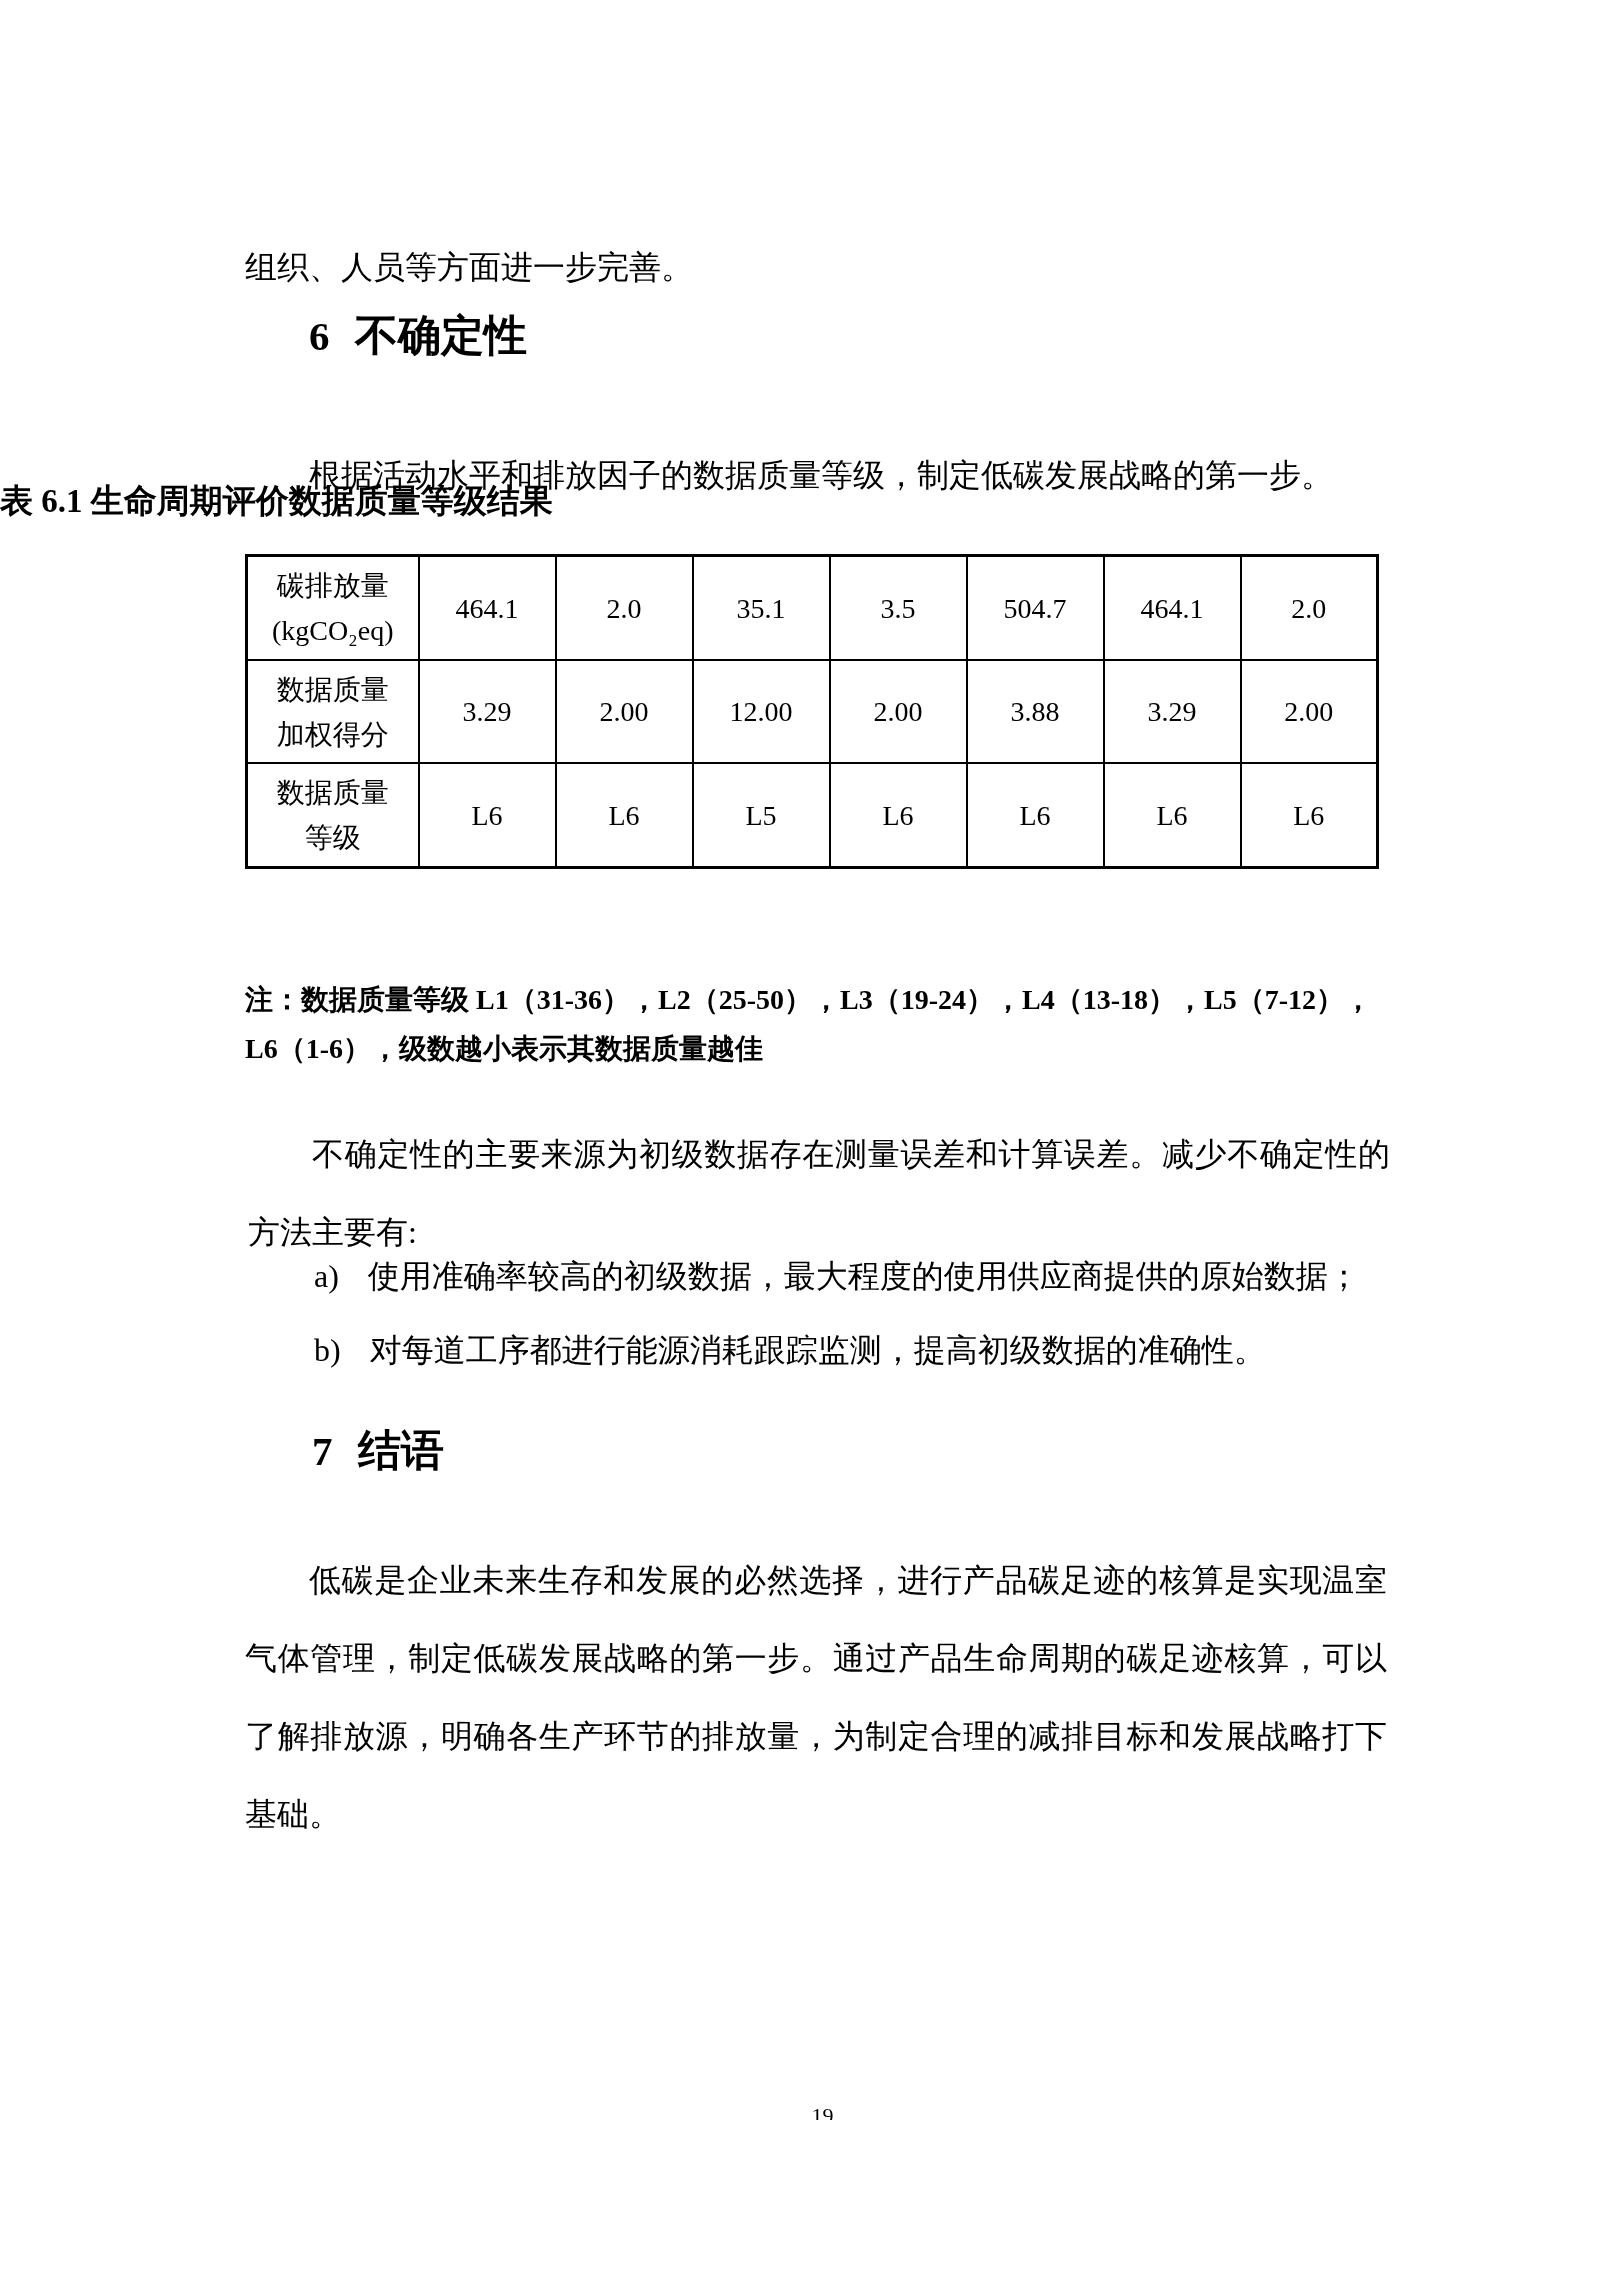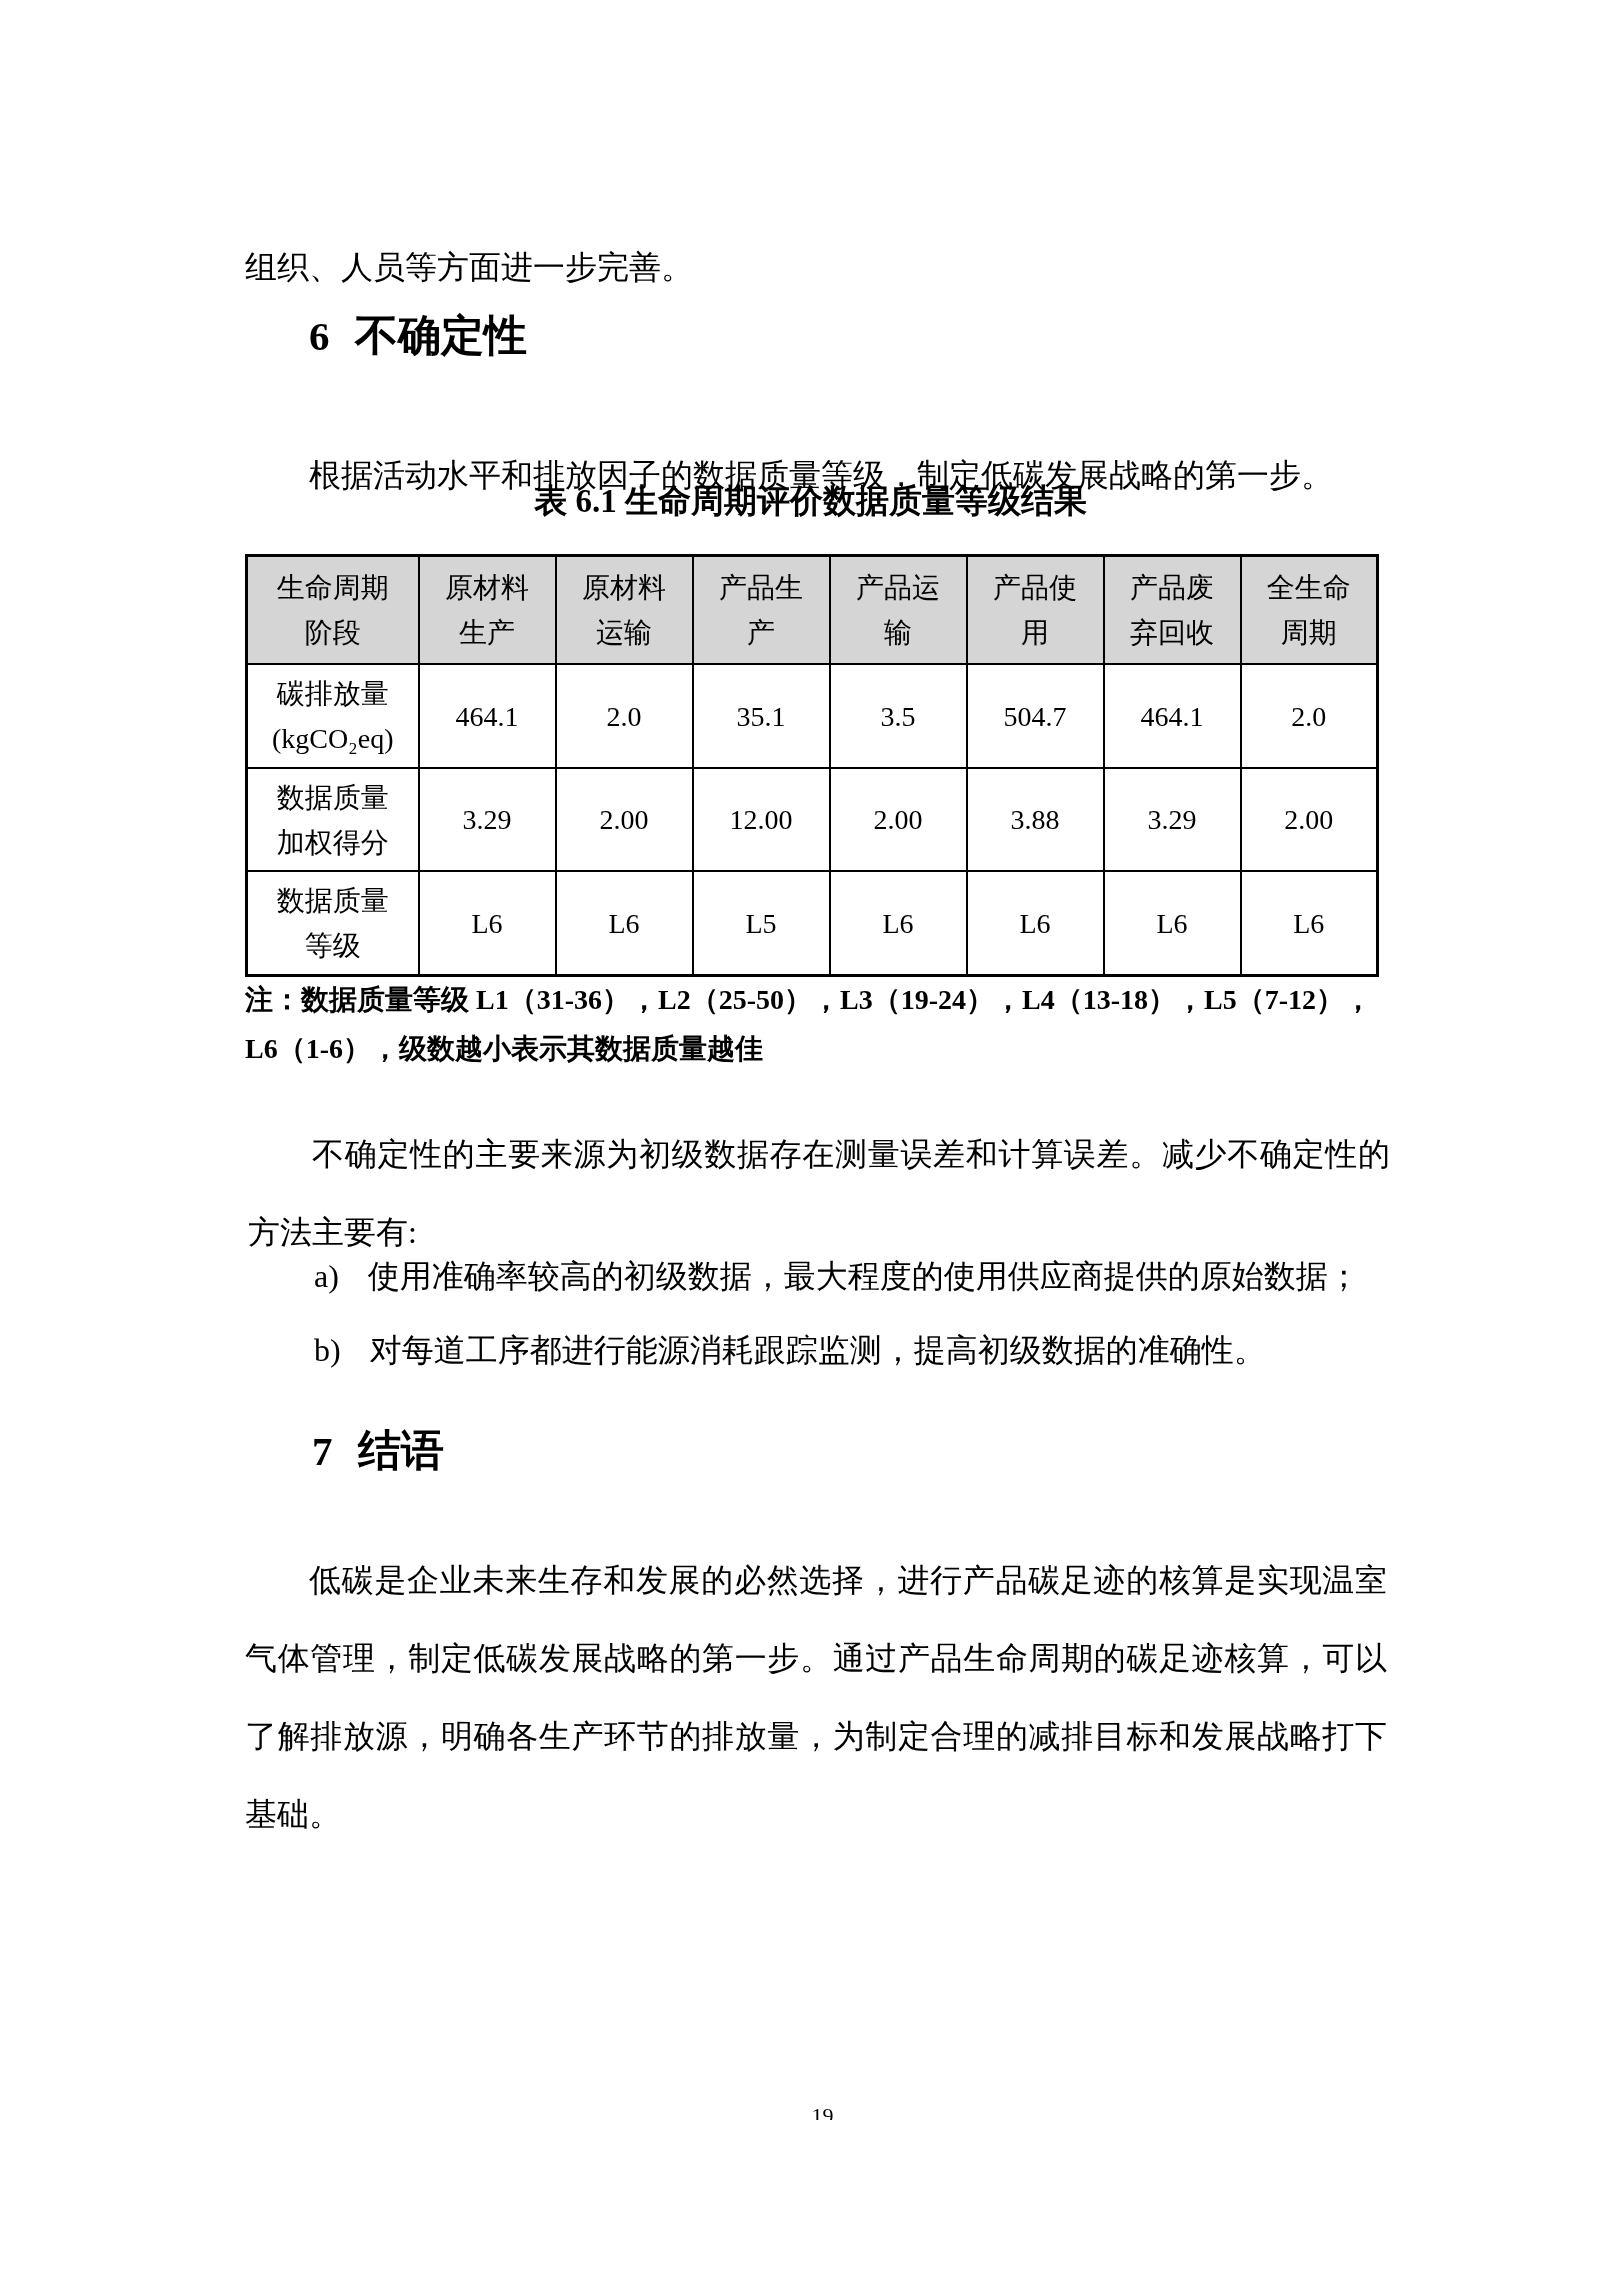--- a/index.html
+++ b/index.html
@@ -30,21 +30,20 @@
     font-family:"Liberation Serif","DejaVu Serif",serif;
     font-weight:bold;
     font-size:41px;
     margin-right:25.5px;
   }
   .h6{top:306px;left:309px;}
   .h7{top:1421px;left:312px;}
   .p-basis{top:404px;left:245px;width:1142px;text-indent:2em;}
   .caption{
     top:480px;left:0;width:1621px;
-    text-align:center;
     font-weight:bold;
     font-size:33px;
     line-height:43px;
   }
   .table-wrap{top:554px;left:245px;}
   table.dq{
     border-collapse:collapse;
     table-layout:fixed;
     width:1133px;
     font-size:28px;
@@ -117,38 +116,20 @@
         <col class="c0">
           <col class="cd">
           <col class="cd">
           <col class="cd">
           <col class="cd">
           <col class="cd">
           <col class="cd">
           <col class="cd">
       </colgroup>
       <tbody>
-        <tr class="thead">
-          <td>生命周期
-阶段</td>
-          <td>原材料
-生产</td>
-          <td>原材料
-运输</td>
-          <td>产品生
-产</td>
-          <td>产品运
-输</td>
-          <td>产品使
-用</td>
-          <td>产品废
-弃回收</td>
-          <td>全生命
-周期</td>
-        </tr>
         <tr class="r1">
           <td>碳排放量
 (kgCO₂eq)</td>
           <td>464.1</td>
           <td>2.0</td>
           <td>35.1</td>
           <td>3.5</td>
           <td>504.7</td>
           <td>464.1</td>
           <td>2.0</td>

